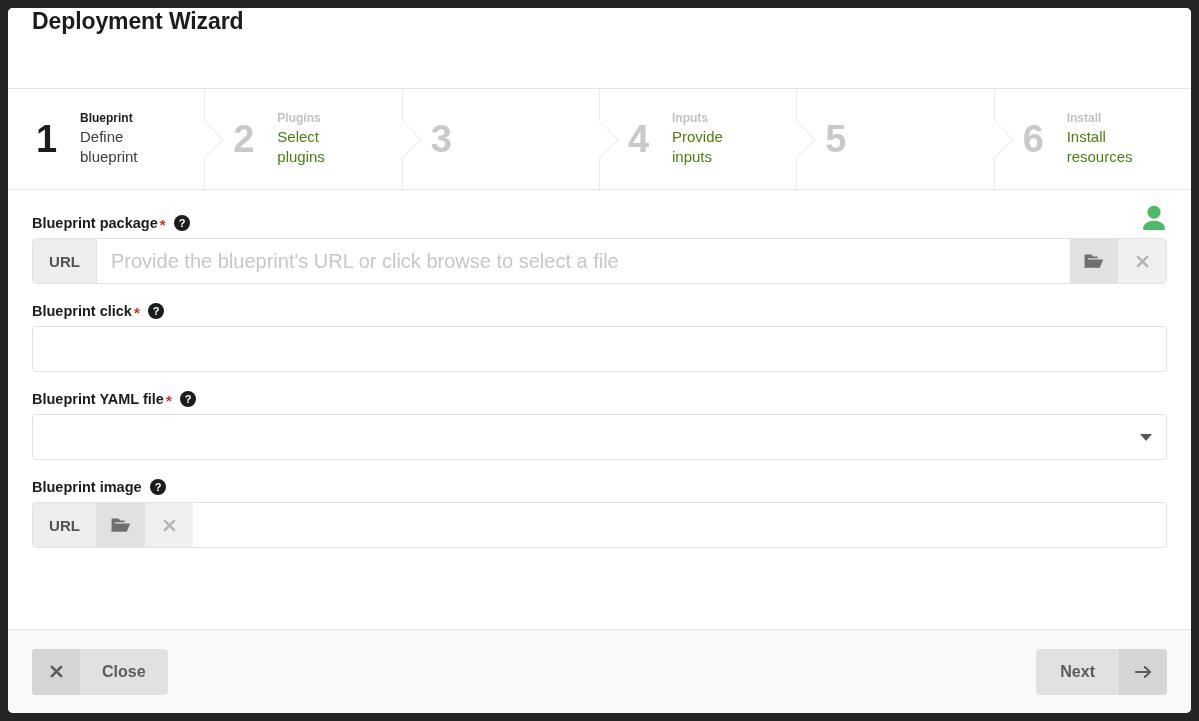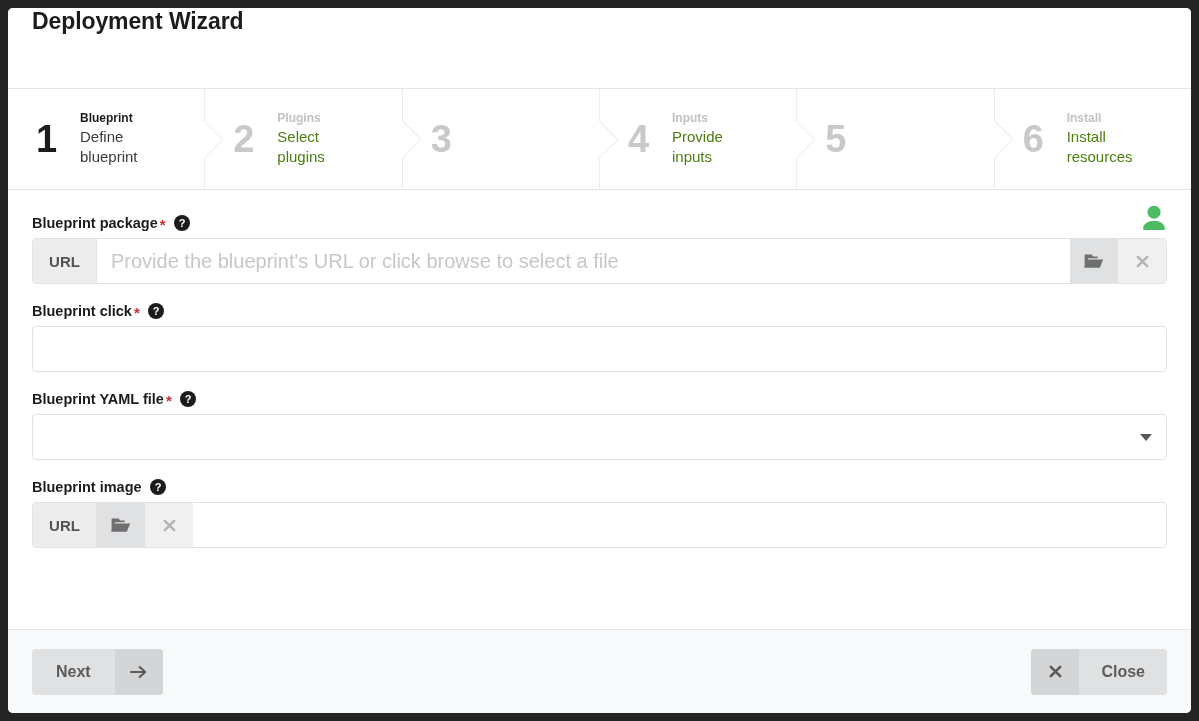--- a/index.html
+++ b/index.html
@@ -396,32 +396,32 @@
           <svg viewBox="0 0 16 16" width="15" height="15" aria-hidden="true">
             <path d="M3 3 L13 13 M13 3 L3 13" stroke="currentColor" stroke-width="2.6" stroke-linecap="round"></path>
           </svg>
         </div>
       </div>
     </div>
 
   </div>
 
   <div class="modal-footer">
+    <div class="btn close">
+      <span class="btn-icon">
+        <svg viewBox="0 0 16 16" width="15" height="15" aria-hidden="true">
+          <path d="M3 3 L13 13 M13 3 L3 13" stroke="currentColor" stroke-width="2.8" stroke-linecap="round"></path>
+        </svg>
+      </span>
+      <span class="btn-label">Close</span>
+    </div>
+
     <div class="btn next">
       <span class="btn-label">Next</span>
       <span class="btn-icon">
         <svg viewBox="0 0 18 16" width="19" height="16" aria-hidden="true">
           <path d="M1.5 8 H15.4 M10.2 3 L15.6 8 L10.2 13" stroke="currentColor" stroke-width="2.1" fill="none" stroke-linecap="round" stroke-linejoin="round"></path>
         </svg>
       </span>
     </div>
-
-    <div class="btn close">
-      <span class="btn-icon">
-        <svg viewBox="0 0 16 16" width="15" height="15" aria-hidden="true">
-          <path d="M3 3 L13 13 M13 3 L3 13" stroke="currentColor" stroke-width="2.8" stroke-linecap="round"></path>
-        </svg>
-      </span>
-      <span class="btn-label">Close</span>
-    </div>
   </div>
 
 </div>
 
 </body></html>

